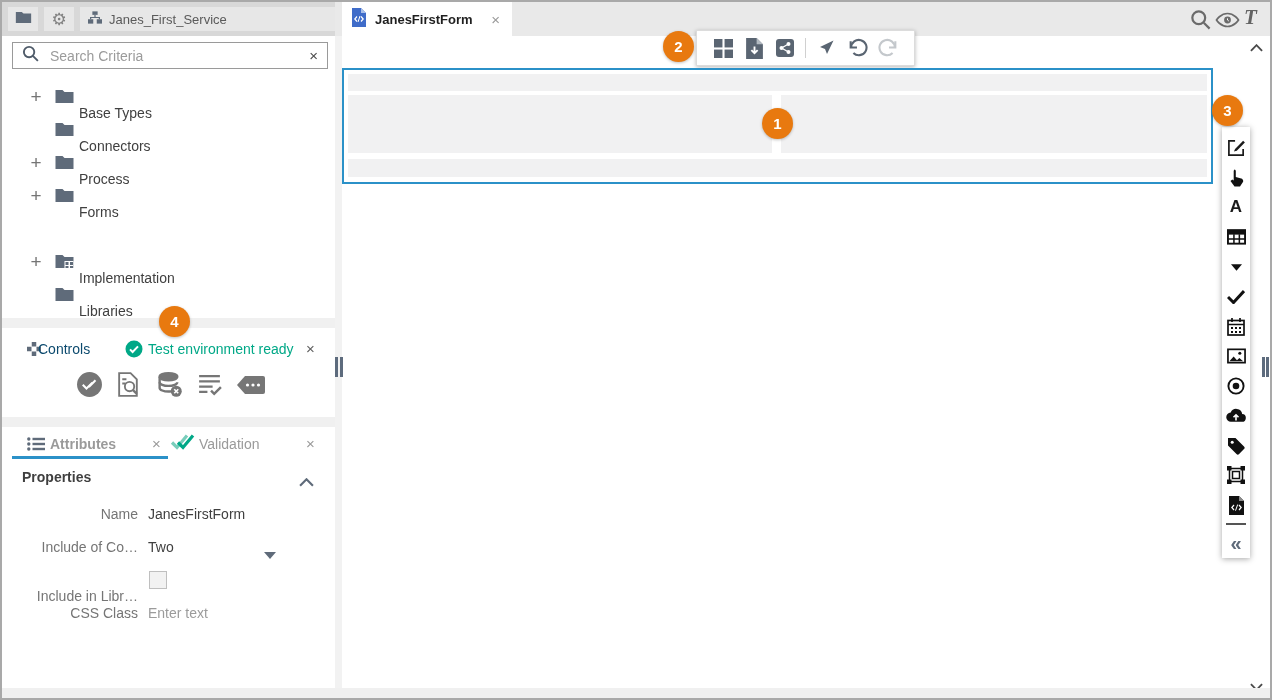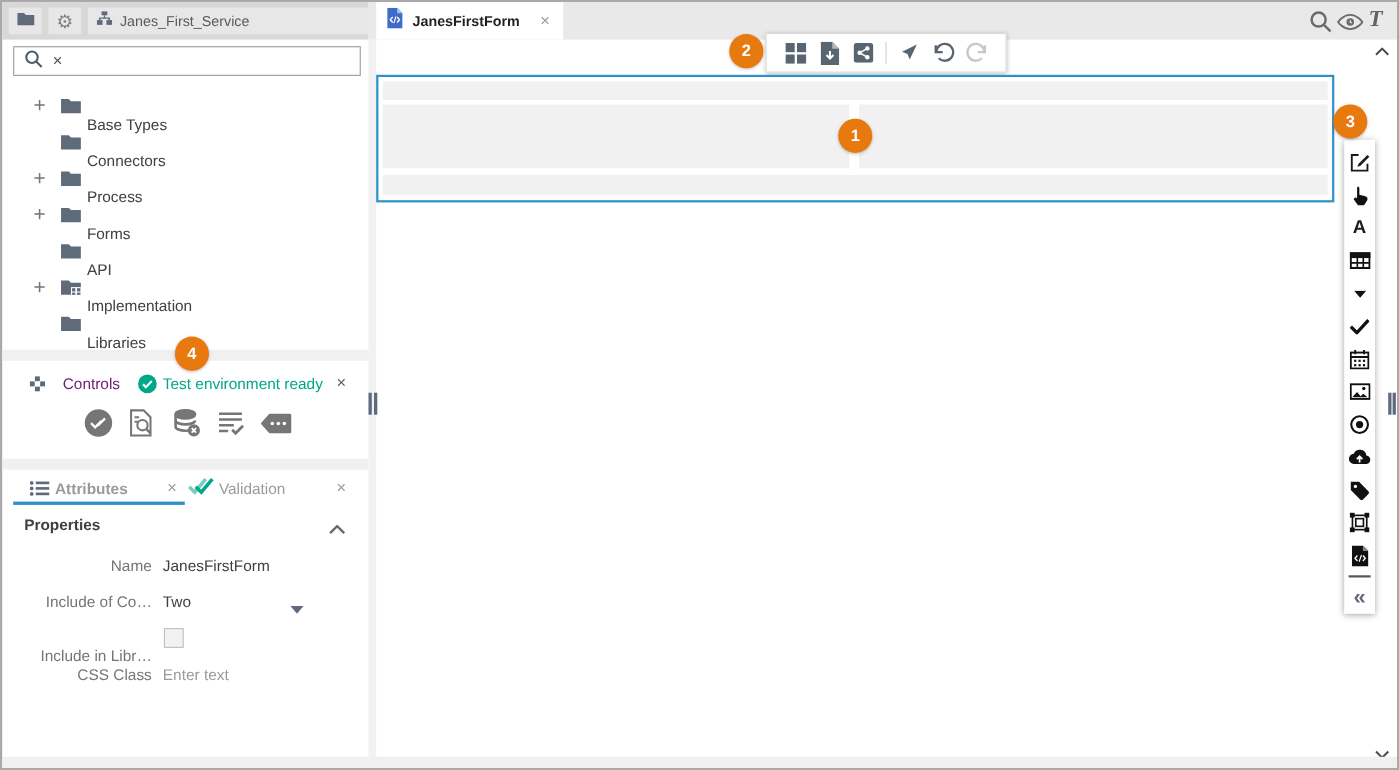--- a/index.html
+++ b/index.html
@@ -18,21 +18,21 @@
   .search-box input{flex:1;border:none;outline:none;font-size:14px;color:#424242;font-family:inherit;background:transparent;}
   .search-box input::placeholder{color:#9b9b9b;}
   .close-x{color:#4d4d4d;font-size:15px;line-height:1;cursor:pointer;}
   .close-x.dim{color:#9a9a9a;}
   
   .tree-row{left:2px;width:333px;height:33px;cursor:pointer;}
   .tree-exp{position:absolute;left:26px;top:6px;width:16px;text-align:center;font-size:19px;color:#757575;font-weight:400;}
   .tree-folder{position:absolute;left:52px;top:8px;}
   .tree-label{position:absolute;left:77px;top:25px;font-size:14px;color:#404040;}
   
-  .ctl-title{left:57px;top:341px;font-size:14px;color:#701a75;}
+  .ctl-title{left:38px;top:341px;font-size:14px;color:#0c4a6e;}
   .ctl-status{left:148px;top:341px;font-size:14px;color:#00a887;}
   .ctrl-ic{position:absolute;top:371px;width:27px;height:27px;cursor:pointer;}
   
   .tab-label{font-size:14px;color:#9a9a9a;}
   .underline{left:12px;top:456px;width:156px;height:3px;background:#2b91c8;}
   
   .prop-title{left:22px;top:469px;font-size:14px;color:#3f3f3f;font-weight:700;}
   .f-label{position:absolute;left:20px;width:118px;text-align:right;font-size:14px;color:#757575;white-space:nowrap;overflow:hidden;}
   .f-value{position:absolute;left:148px;font-size:14px;color:#3f3f3f;}
   .f-placeholder{color:#9b9b9b;}
@@ -85,20 +85,21 @@
           </svg></span>
       <span class="hdr-label">Janes_First_Service</span>
     </div>
   </div>
 
   <div class="abs search-box">
     <span><svg width="17" height="17" viewBox="0 0 18 18" fill="none" stroke="#4f5b69" stroke-width="2">
           <circle cx="7.5" cy="7.5" r="5.5"></circle>
           <path d="M11.8 11.8l5 5"></path>
         </svg></span>
+    <input type="text" placeholder="Search Criteria" style="">
     <span class="close-x">×</span>
   </div>
 
   <div class="abs tree-row" style="top:80px;">
     <span class="tree-exp">+</span>
     <span class="tree-folder"><svg width="21" height="16" viewBox="0 0 20 16">
           <path d="M1 2h7l2 2h9v11H1z" fill="#5f6b7a"></path>
         </svg></span>
     <span class="tree-label">Base Types</span>
   </div>
@@ -115,27 +116,20 @@
           <path d="M1 2h7l2 2h9v11H1z" fill="#5f6b7a"></path>
         </svg></span>
     <span class="tree-label">Process</span>
   </div>
   <div class="abs tree-row" style="top:179px;">
     <span class="tree-exp">+</span>
     <span class="tree-folder"><svg width="21" height="16" viewBox="0 0 20 16">
           <path d="M1 2h7l2 2h9v11H1z" fill="#5f6b7a"></path>
         </svg></span>
     <span class="tree-label">Forms</span>
-  </div>
-  <div class="abs tree-row" style="top:212px;">
-    <span class="tree-exp"></span>
-    <span class="tree-folder"><svg width="21" height="16" viewBox="0 0 20 16">
-          <path d="M1 2h7l2 2h9v11H1z" fill="#5f6b7a"></path>
-        </svg></span>
-    <span class="tree-label">API</span>
   </div>
   <div class="abs tree-row" style="top:245px;">
     <span class="tree-exp">+</span>
     <span class="tree-folder"><svg width="21" height="16" viewBox="0 0 20 16">
           <path d="M1 2h7l2 2h9v11H1z" fill="#5f6b7a"></path>
           <rect x="10" y="8" width="9" height="7" fill="#fff"></rect>
           <rect x="11" y="9" width="3" height="3" fill="#5f6b7a"></rect>
           <rect x="15.5" y="9" width="3" height="3" fill="#5f6b7a"></rect>
           <rect x="11" y="13" width="3" height="2" fill="#5f6b7a"></rect>
           <rect x="15.5" y="13" width="3" height="2" fill="#5f6b7a"></rect>

